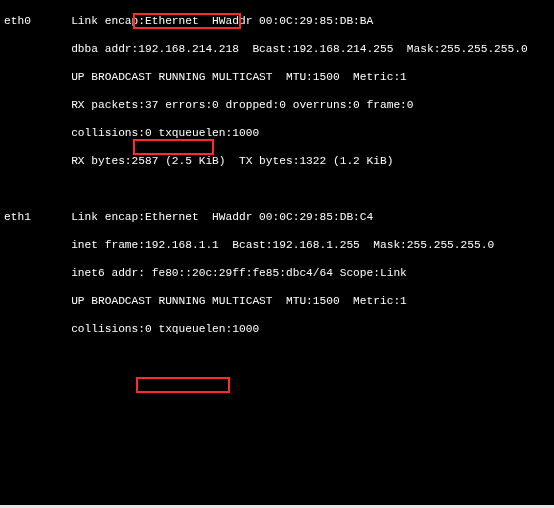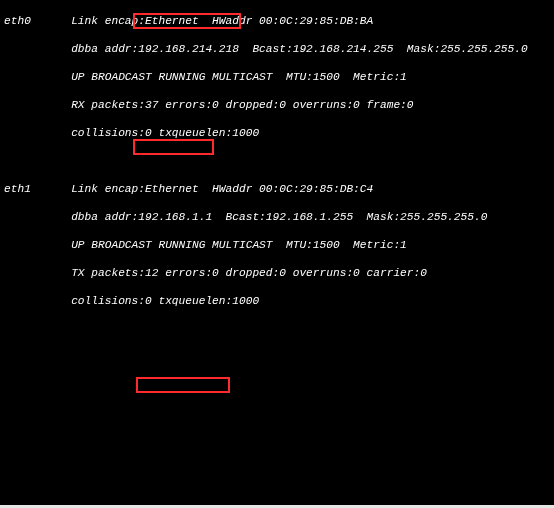--- a/index.html
+++ b/index.html
@@ -15,21 +15,20 @@
     overflow: hidden;
   }
   .terminal {
     padding: 0 4px;
     white-space: pre;
     position: relative;
   }
   .line {
     white-space: pre;
     height: 14px;
-    font-style: italic;
   }
   .highlight-box {
     position: absolute;
     border: 2px solid #ff2a2a;
     box-sizing: border-box;
     pointer-events: none;
   }
   .bottom-border {
     position: absolute;
     left: 0;
@@ -41,25 +40,26 @@
 </style>
 </head>
 <body>
 
 <div class="terminal">
 <div class="line">eth0      Link encap:Ethernet  HWaddr 00:0C:29:85:DB:BA</div>
 <div class="line">          dbba addr:192.168.214.218  Bcast:192.168.214.255  Mask:255.255.255.0</div>
 <div class="line">          UP BROADCAST RUNNING MULTICAST  MTU:1500  Metric:1</div>
 <div class="line">          RX packets:37 errors:0 dropped:0 overruns:0 frame:0</div>
 <div class="line">          collisions:0 txqueuelen:1000</div>
+<div class="line">          RX bytes:2587 (2.5 KiB)  TX bytes:1322 (1.2 KiB)</div>
 <div class="line"> </div>
 <div class="line">eth1      Link encap:Ethernet  HWaddr 00:0C:29:85:DB:C4</div>
-<div class="line">          dbba addr:192.168.1.1  Bcast:192.168.1.255  Mask:255.255.255.0</div>
+<div class="line">          inet frame:192.168.1.1  Bcast:192.168.1.255  Mask:255.255.255.0</div>
+<div class="line">          inet6 addr: fe80::20c:29ff:fe85:dbc4/64 Scope:Link</div>
 <div class="line">          UP BROADCAST RUNNING MULTICAST  MTU:1500  Metric:1</div>
-<div class="line">          TX packets:12 errors:0 dropped:0 overruns:0 carrier:0</div>
 <div class="line">          collisions:0 txqueuelen:1000</div>
 <div class="line"> </div>
 
 
 
 
 
 
 
 

